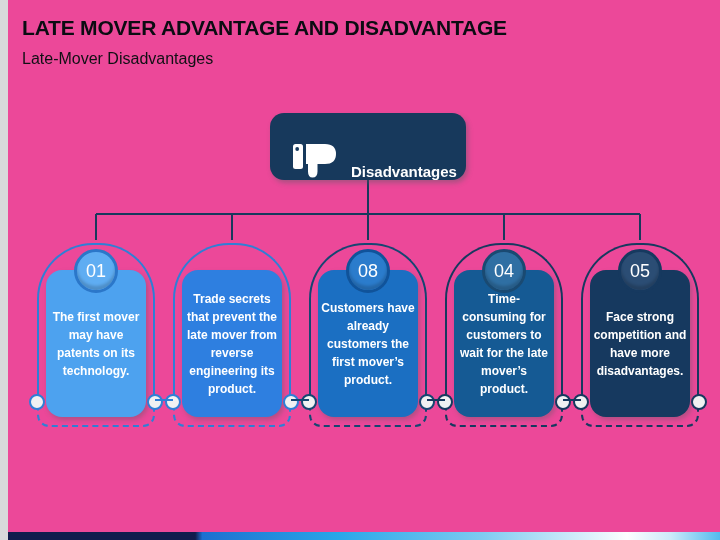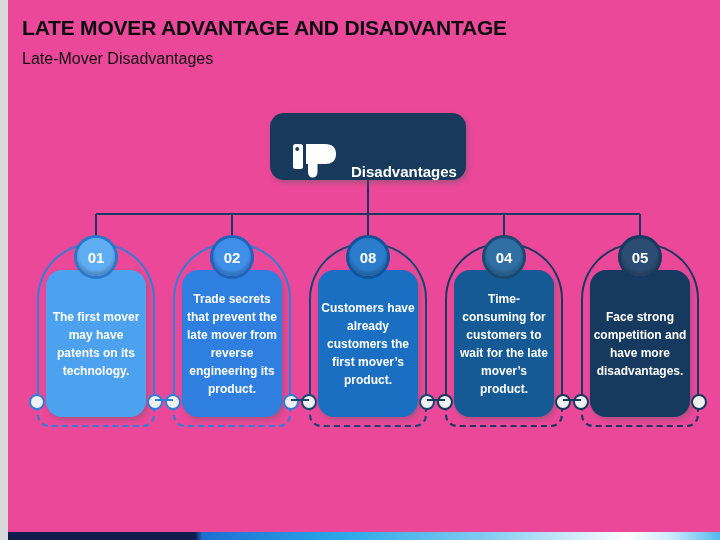--- a/index.html
+++ b/index.html
@@ -38,26 +38,26 @@
     box-sizing:border-box;background:var(--fill);border-radius:16px;
     box-shadow:2px 3px 5px rgba(90,90,100,.40);
     display:flex;align-items:center;justify-content:center;
     padding:4px 3px;
   }
   .card-text{
     color:#fff;font-size:12px;font-weight:700;line-height:1.5;
     text-align:center;width:100%;
   }
   .badge{
-    position:absolute;left:46px;top:3px;width:44px;height:44px;
+    position:absolute;left:46px;top:17px;width:44px;height:44px;
     box-sizing:border-box;border-radius:50%;
     background:var(--badge-fill);border:3px solid var(--badge-stroke);
     box-shadow:inset 0 -4px 3px rgba(0,0,0,.18);
     display:flex;align-items:center;justify-content:center;
-    color:#fff;font-size:15px;font-weight:700;z-index:3;
+    color:#fff;font-size:18px;font-weight:400;z-index:3;
   }
   .ring{
     position:absolute;top:162px;width:12px;height:12px;box-sizing:content-box;
     background:#f0f1f2;border:2.5px solid var(--outline);border-radius:50%;z-index:3;
   }
   .ring-l{left:1px;}
   .ring-r{left:119px;}
   .tray{
     position:absolute;left:9px;top:168px;width:118px;height:27px;
     box-sizing:border-box;
@@ -107,21 +107,20 @@
     <div class="badge">01</div>
     <div class="ring ring-l"></div>
     <div class="ring ring-r"></div>
   </div>
       <div class="card-group" style="left: 156px; --fill: #2E7FE0; --outline: #2E7FD6; --badge-fill: #3F8FE9; --badge-stroke: #1F64B8;">
     <div class="arch"></div>
     <div class="tray"></div>
     <div class="card">
       <div class="card-text">Trade secrets that prevent the late mover from reverse engineering its product.</div>
     </div>
-    <div class="badge">02</div>
     <div class="ring ring-l"></div>
     <div class="ring ring-r"></div>
   </div>
       <div class="card-group" style="left: 292px; --fill: #1B6FC2; --outline: #154672; --badge-fill: #2B7CCC; --badge-stroke: #10539A;">
     <div class="arch"></div>
     <div class="tray"></div>
     <div class="card">
       <div class="card-text">Customers have already customers the first mover’s product.</div>
     </div>
     <div class="badge">08</div>

